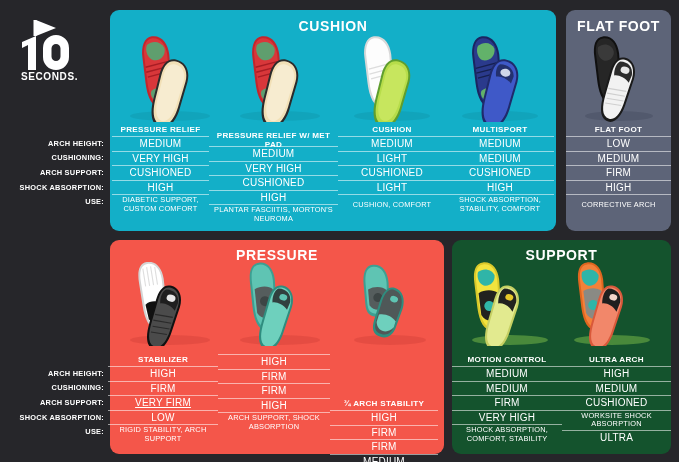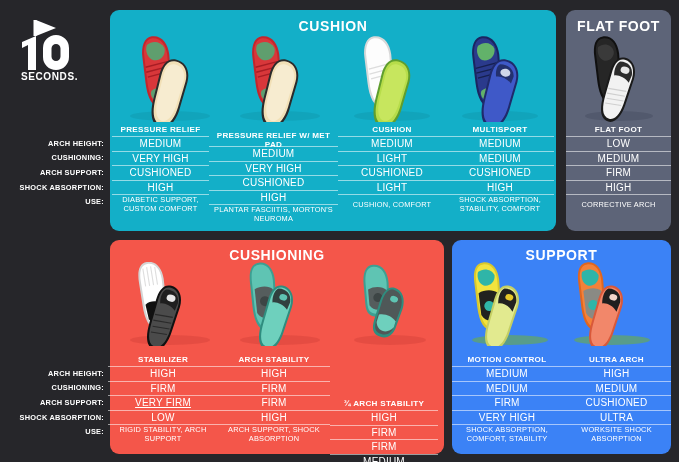--- a/index.html
+++ b/index.html
@@ -41,21 +41,21 @@
   .cell.sep{border-top:1px solid rgba(255,255,255,.55);}
   .cell.use{font-size:7.4px;}
 
   
   .art{position:absolute;display:flex;align-items:flex-end;justify-content:center;}
   .art svg{display:block;}
 
   .cushion-panel{background:#13afc8;}
   .flat-panel{background:#5d6478;}
   .stab-panel{background:#f4564a;}
-  .supp-panel{background:#3b82f6;}
+  .supp-panel{background:#14532d;}
 </style>
 </head>
 <body>
 
 <div class="page">
 
   <div class="logo">
     <svg width="78" height="66" viewBox="0 0 78 66">
 
       <path d="M26 2 L46 10 L26 18 Z" fill="#ffffff"></path>
@@ -215,21 +215,21 @@
       <div class="cell head" style="height:12px;">FLAT FOOT</div>
       <div class="cell sep" style="height:14.6px;">LOW</div>
       <div class="cell sep" style="height:14.6px;">MEDIUM</div>
       <div class="cell sep" style="height:14.6px;">FIRM</div>
       <div class="cell sep" style="height:14.6px;">HIGH</div>
       <div class="cell sep use" style="height:20px;">CORRECTIVE ARCH</div>
     </div>
   </div>
 
   <div class="panel stab-panel" style="left:110px;top:240px;width:334px;height:214px;">
-    <div class="panel-title" style="padding-top:8px;font-size:14px;">CUSHIONING</div>
+    <div class="panel-title" style="padding-top:8px;font-size:14px;">PRESSURE</div>
   </div>
 
   <div class="art" style="left:118px;top:262px;width:104px;height:84px;">
     <svg width="104" height="84" viewBox="0 0 104 84">
       <ellipse cx="52" cy="78" rx="40" ry="5" fill="#d8463c" opacity=".55"></ellipse>
       <g transform="translate(16,2) rotate(-9)">
         <path d="M13 0 C22 0 27 8 27 19 L26 43 C26 56 22 68 14 68 C5 68 2 56 2 43 L2 19 C2 8 5 0 13 0 Z" fill="#d4d4d4"></path>
         <path d="M13 2 C21 2 25 9 25 19 L24 42 C24 54 21 65 14 65 C6 65 4 54 4 42 L4 19 C4 9 6 2 13 2 Z" fill="#ffffff"></path>
         <path d="M8 6 L8 24 M12 5 L12 24 M16 5 L16 24 M20 6 L20 24" stroke="#dedede" stroke-width="1.1" fill="none"></path>
         <path d="M5 42 C11 38 20 40 23 46 L22 56 C18 64 10 64 6 57 Z" fill="#111111"></path>
@@ -291,21 +291,20 @@
   <div class="tbl" style="left:108px;top:354px;width:330px;">
     <div class="col" style="width:110px;">
       <div class="cell head" style="height:12px;">STABILIZER</div>
       <div class="cell sep" style="height:14.6px;">HIGH</div>
       <div class="cell sep" style="height:14.6px;">FIRM</div>
       <div class="cell sep" style="height:14.6px;text-decoration:underline;">VERY FIRM</div>
       <div class="cell sep" style="height:14.6px;">LOW</div>
       <div class="cell sep use" style="height:20px;">RIGID STABILITY, ARCH SUPPORT</div>
     </div>
     <div class="col" style="width:112px;">
-      <div class="cell head" style="height:12px;">ARCH STABILITY</div>
       <div class="cell sep" style="height:14.6px;">HIGH</div>
       <div class="cell sep" style="height:14.6px;">FIRM</div>
       <div class="cell sep" style="height:14.6px;">FIRM</div>
       <div class="cell sep" style="height:14.6px;">HIGH</div>
       <div class="cell sep use" style="height:20px;">ARCH SUPPORT, SHOCK ABSORPTION</div>
     </div>
     <div class="col" style="width:108px;">
       <div class="cell head" style="height:12px;margin-top:44px;">¾ ARCH STABILITY</div>
       <div class="cell sep" style="height:14.6px;">HIGH</div>
       <div class="cell sep" style="height:14.6px;">FIRM</div>
@@ -364,18 +363,18 @@
       <div class="cell sep" style="height:14.6px;">MEDIUM</div>
       <div class="cell sep" style="height:14.6px;">FIRM</div>
       <div class="cell sep" style="height:14.6px;">VERY HIGH</div>
       <div class="cell sep use" style="height:20px;">SHOCK ABSORPTION, COMFORT, STABILITY</div>
     </div>
     <div class="col" style="width:109px;">
       <div class="cell head" style="height:12px;">ULTRA ARCH</div>
       <div class="cell sep" style="height:14.6px;">HIGH</div>
       <div class="cell sep" style="height:14.6px;">MEDIUM</div>
       <div class="cell sep" style="height:14.6px;">CUSHIONED</div>
+      <div class="cell sep use" style="height:20px;">WORKSITE SHOCK ABSORPTION</div>
       <div class="cell sep" style="height:14.6px;">ULTRA</div>
-      <div class="cell sep use" style="height:20px;">WORKSITE SHOCK ABSORPTION</div>
     </div>
   </div>
 
 </div>
 
 </body></html>

